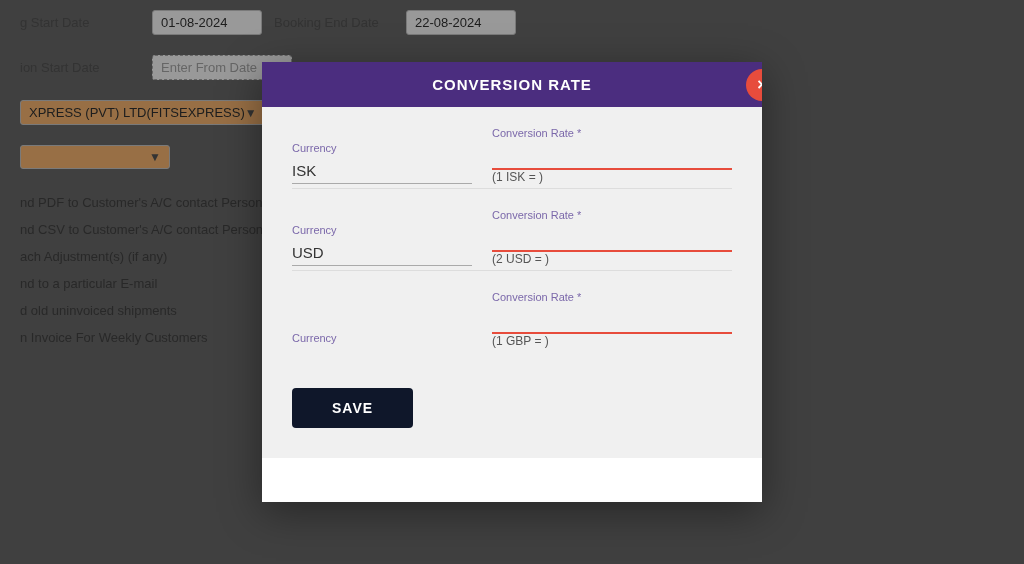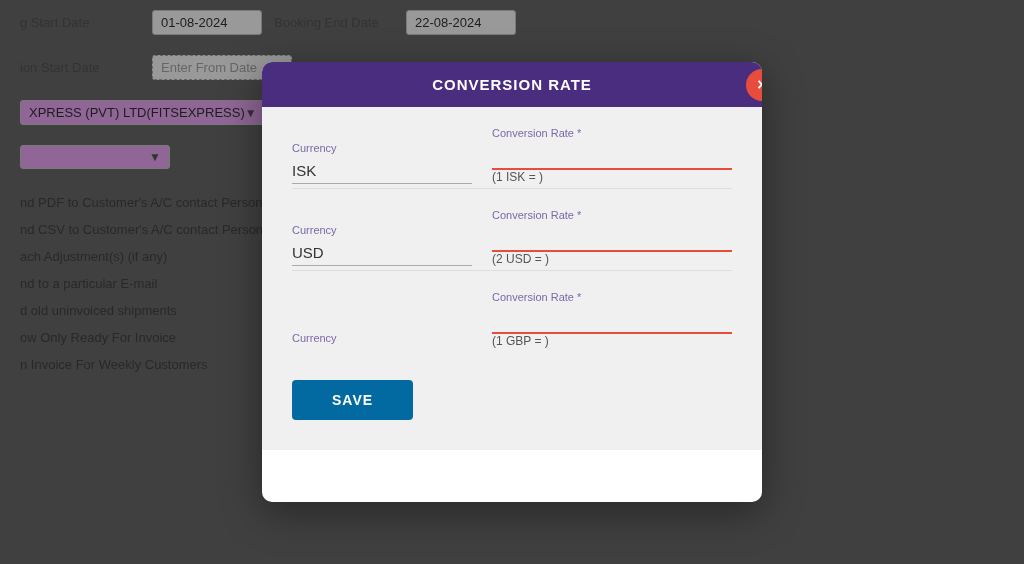--- a/index.html
+++ b/index.html
@@ -50,21 +50,21 @@
       background: white;
       padding: 4px 8px;
       border-radius: 3px;
       font-size: 13px;
       color: #aaa;
       min-width: 140px;
     }
 
     .bg-select {
       border: 1px solid #ccc;
-      background: #f0abfc;
+      background: #fdba74;
       padding: 4px 8px;
       border-radius: 3px;
       font-size: 13px;
       color: #333;
       min-width: 220px;
       display: flex;
       align-items: center;
       justify-content: space-between;
     }
 
@@ -82,21 +82,21 @@
       background: rgba(0,0,0,0.4);
       display: flex;
       align-items: center;
       justify-content: center;
       z-index: 10;
     }
 
     
     .modal {
       background: white;
-      border-radius: 10px;
+      border-radius: 0;
       width: 500px;
       min-height: 440px;
       overflow: hidden;
       box-shadow: 0 10px 40px rgba(0,0,0,0.4);
       position: relative;
     }
 
     .modal-header {
       background: #4b2d7f;
       color: white;
@@ -192,30 +192,30 @@
       margin-top: 0;
     }
 
     .divider {
       height: 1px;
       background: #ddd;
       margin: 4px 0 16px;
     }
 
     .save-btn {
-      background: #0369a1;
+      background: #0f172a;
       color: white;
       border: none;
       padding: 12px 40px;
       font-size: 14px;
       font-weight: bold;
       letter-spacing: 1px;
       border-radius: 4px;
       cursor: pointer;
-      margin-top: 12px;
+      margin-top: 20px;
     }
 
     .chevron {
       font-size: 12px;
       color: #555;
     }
   </style>
 </head>
 <body>
 
@@ -241,21 +241,20 @@
       <span></span>
       <span class="chevron">▼</span>
     </div>
   </div>
   <div id="bg-list">
       <div class="bg-list-item">nd PDF to Customer's A/C contact Person</div>
       <div class="bg-list-item">nd CSV to Customer's A/C contact Person</div>
       <div class="bg-list-item">ach Adjustment(s) (if any)</div>
       <div class="bg-list-item">nd to a particular E-mail</div>
       <div class="bg-list-item">d old uninvoiced shipments</div>
-      <div class="bg-list-item">ow Only Ready For Invoice</div>
       <div class="bg-list-item">n Invoice For Weekly Customers</div>
     </div>
 </div>
 
 <div class="overlay">
   <div class="modal">
     <div class="modal-header">
       <span>CONVERSION RATE</span>
       <button class="modal-close">×</button>
     </div>

